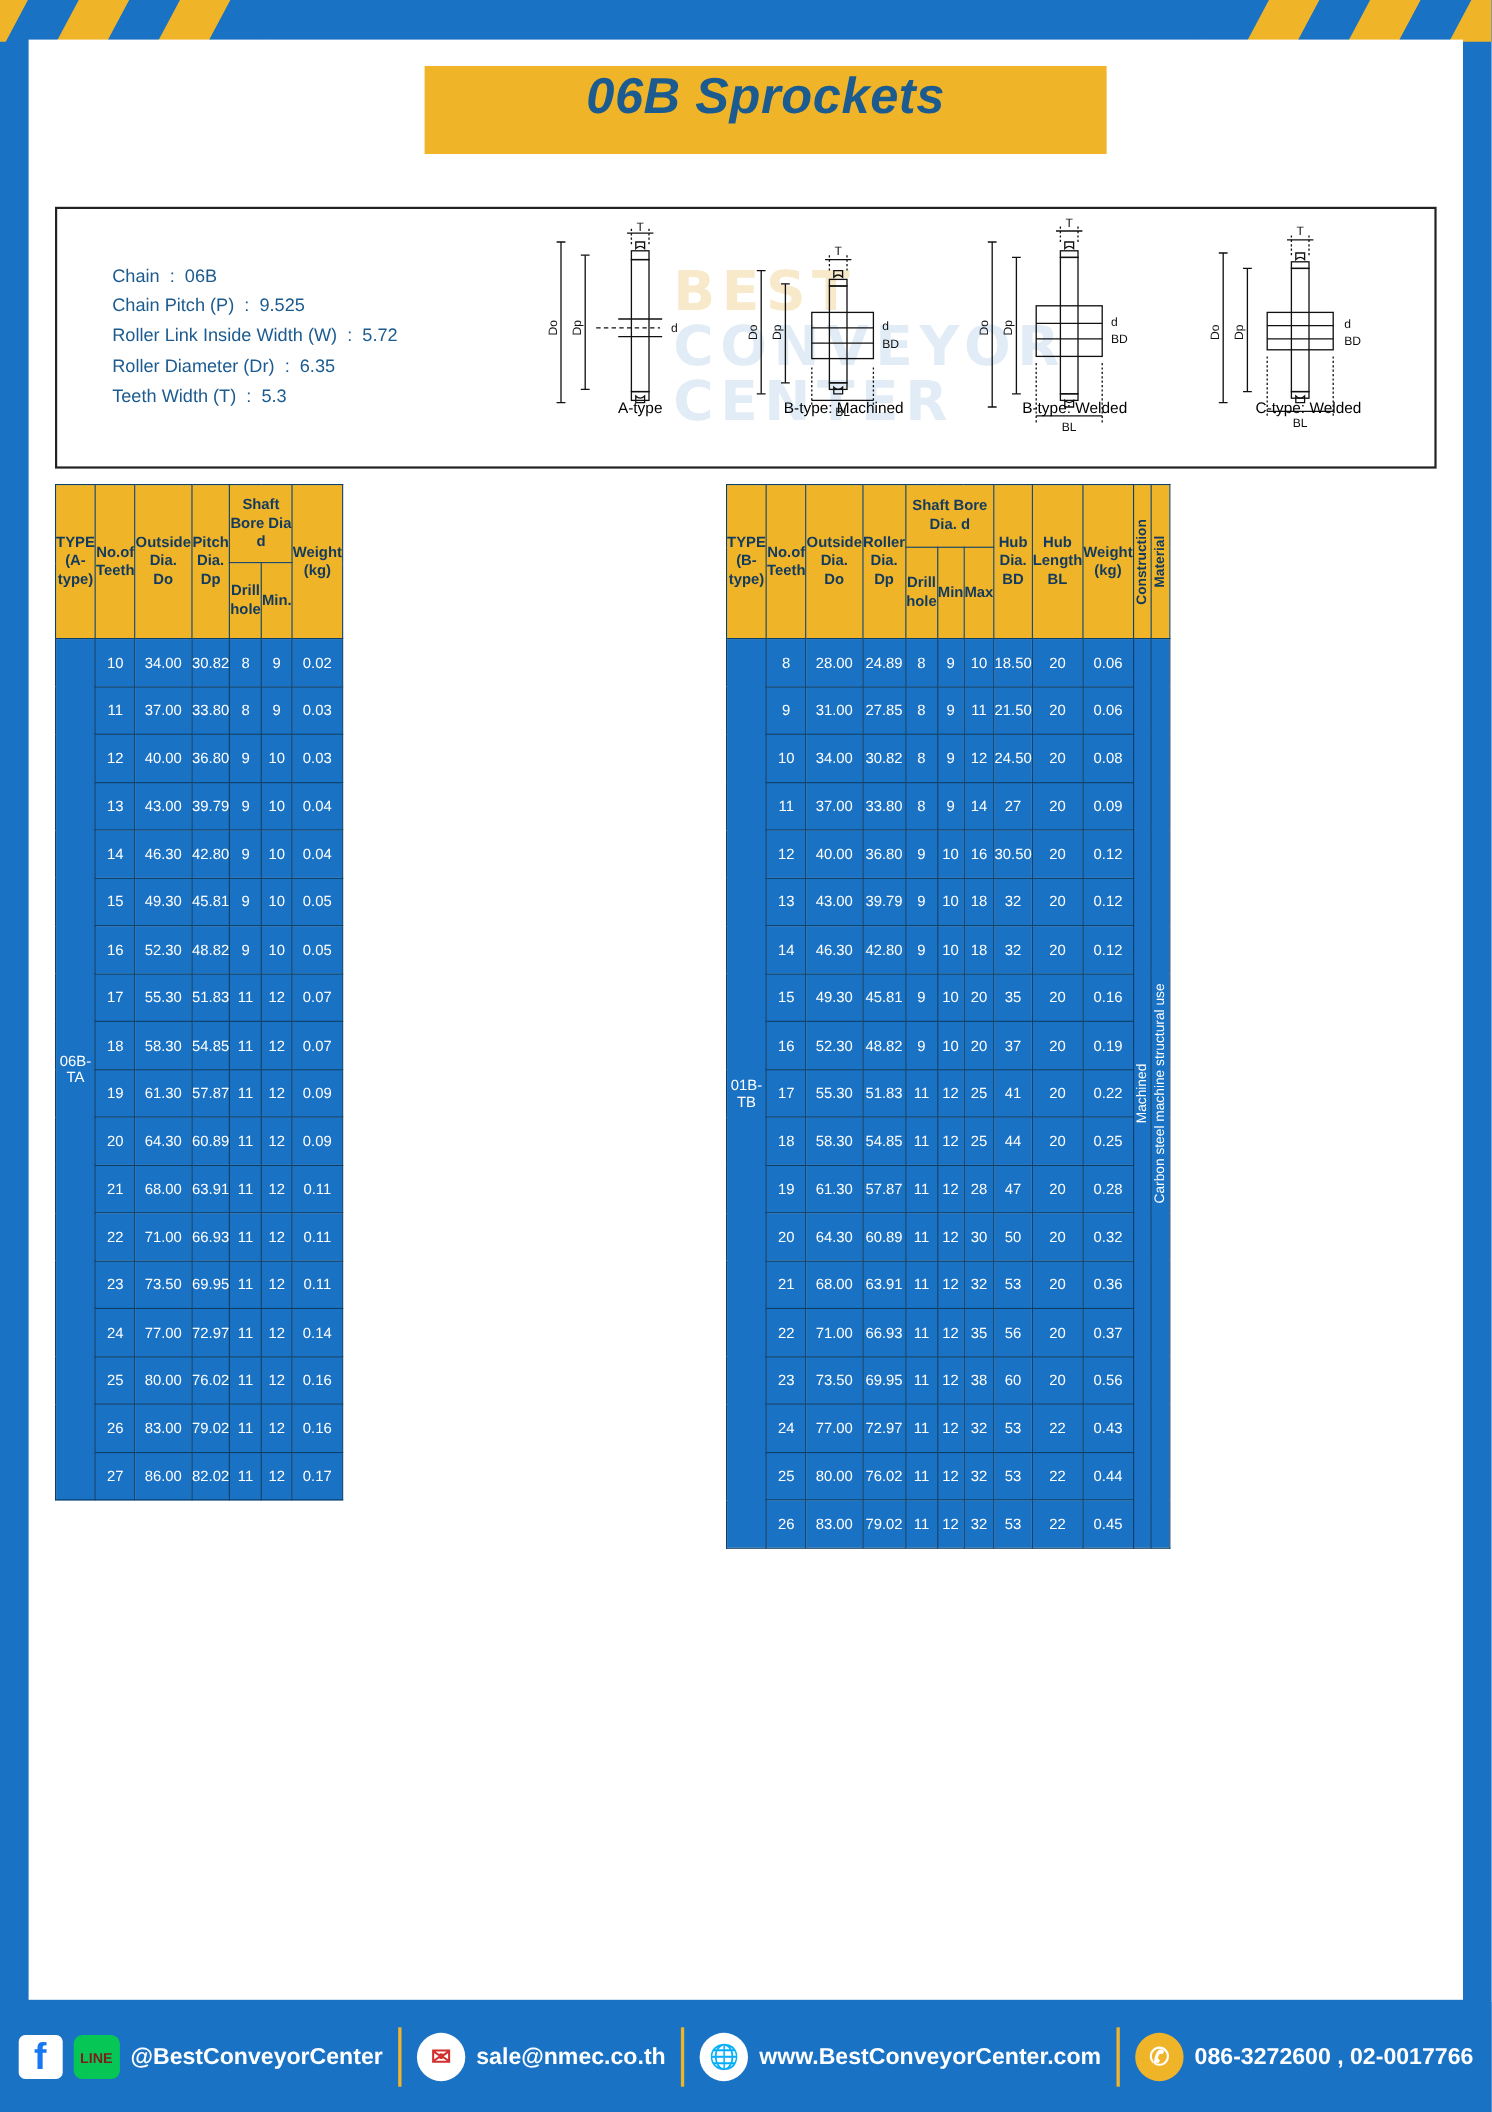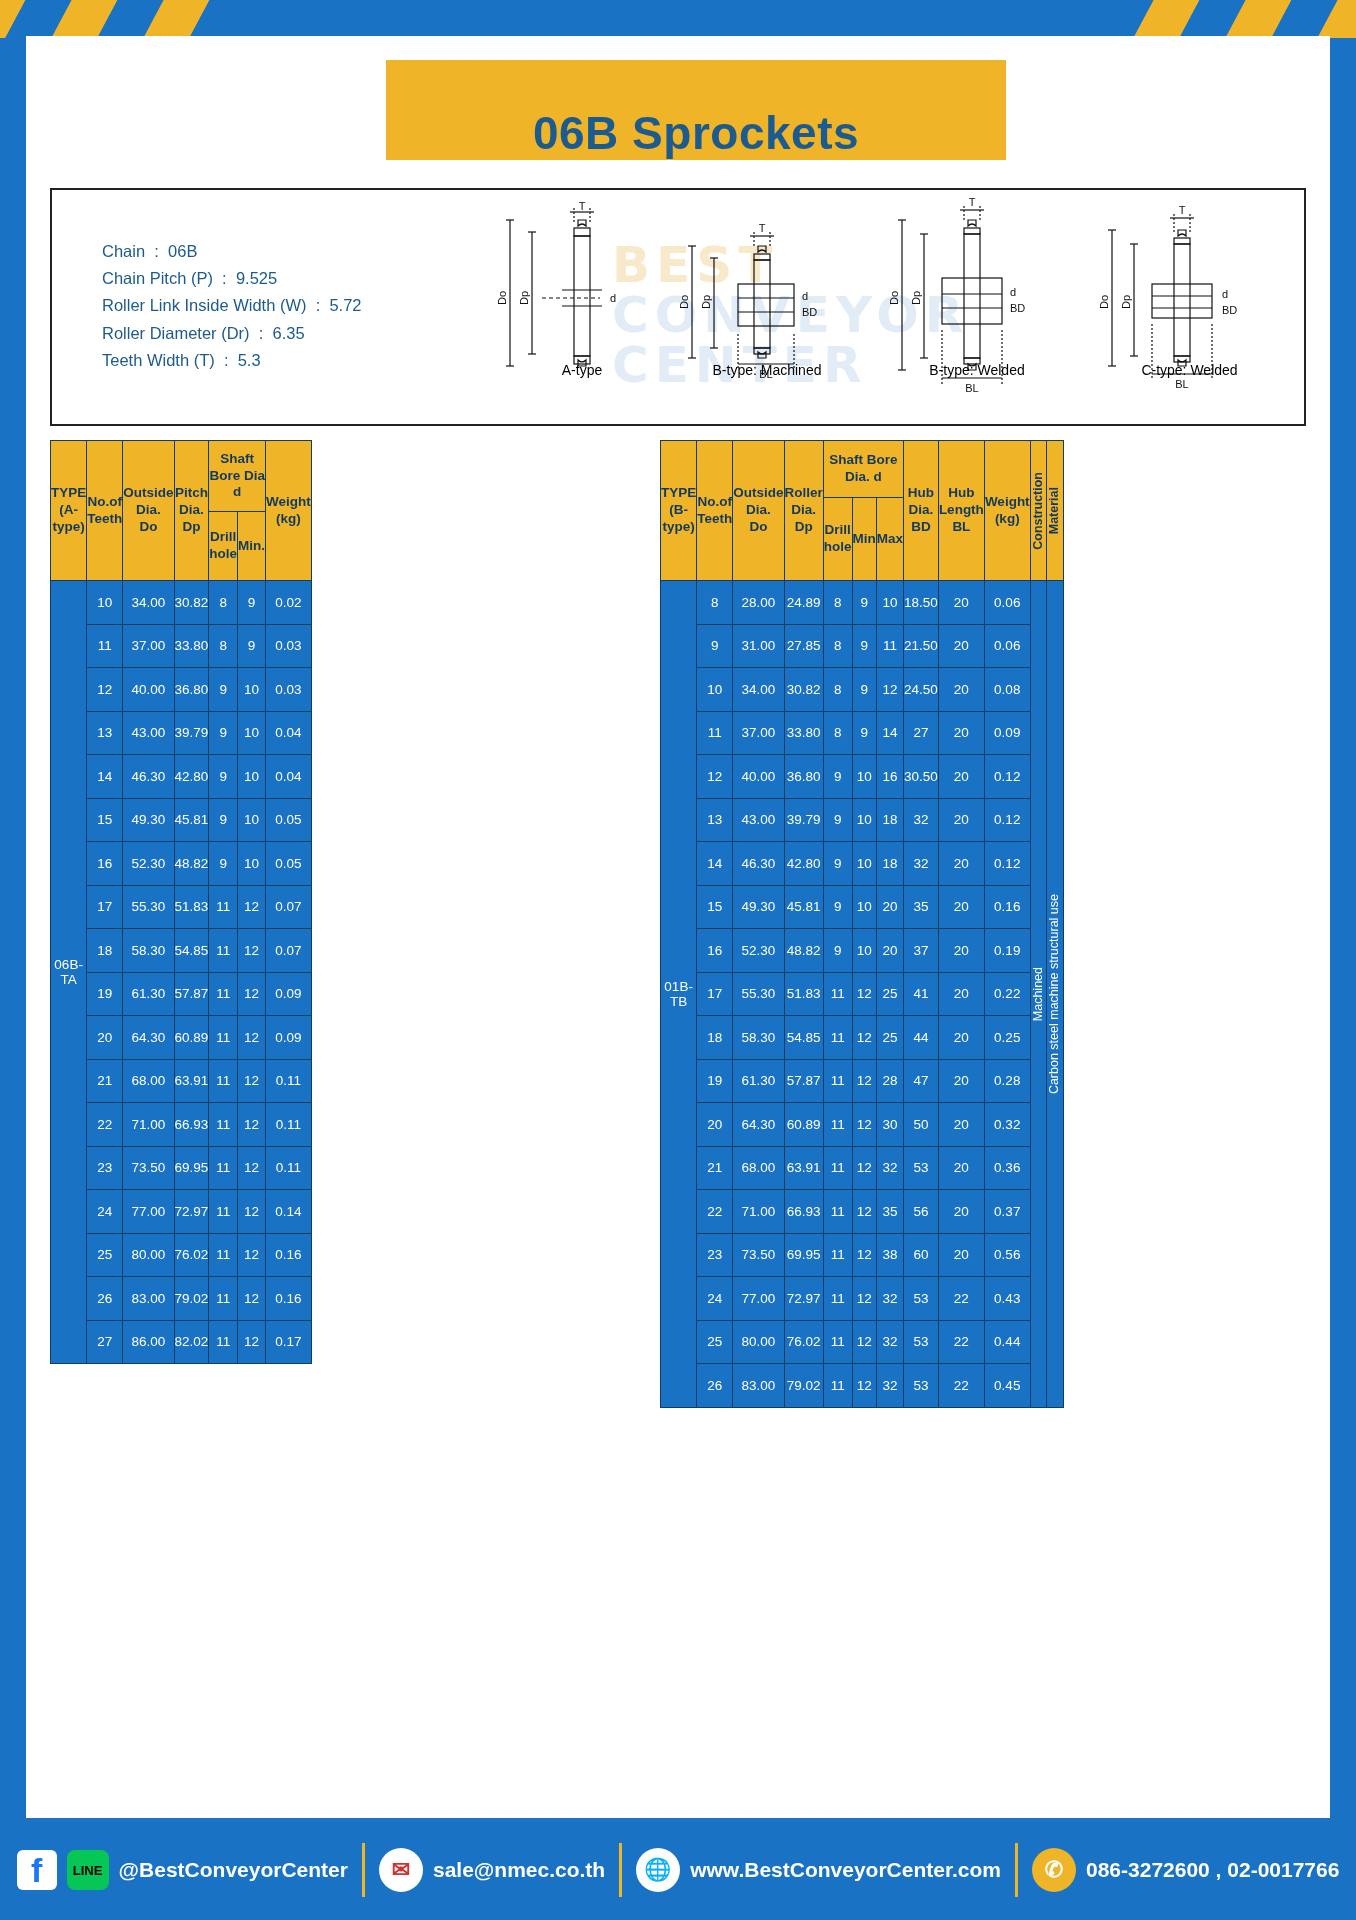--- a/index.html
+++ b/index.html
@@ -27,23 +27,23 @@
   .page {
     position:absolute;
     left:26px; top:36px;
     width:1304px; height:1782px;
     background:#ffffff;
   }
 
   
   .title-band {
     position:absolute; left:360px; top:24px;
-    width:620px; height:100px;
+    width:620px; height:80px;
     background:#f0b429;
-    display:flex; align-items:flex-end; justify-content:center;
+    display:flex; align-items:flex-start; justify-content:center;font-style:italic;
   }
   .title-band h1 {
     margin:0;
     font-size:46px;
     font-weight:bold;
     color:#1c5b8f;
     letter-spacing:0.5px;
   }
 
   
@@ -123,21 +123,21 @@
     display:flex; align-items:center;
   }
   .f-item { display:flex; align-items:center; gap:10px; color:#fff; font-size:21px; font-weight:bold; }
   .f-sep { width:3px; height:54px; background:#f0b429; margin:0 14px; }
   .icon-circle {
     width:44px; height:44px; border-radius:50%;
     display:flex; align-items:center; justify-content:center;
     font-size:22px;
   }
   .ic-fb { background:#ffffff; color:#1877f2; font-weight:bold; font-size:34px; border-radius:6px; width:40px;height:40px;}
-  .ic-line { background:#06c755; color:#000000; font-size:13px; border-radius:8px; width:42px; height:40px; }
+  .ic-line { background:#06c755; color:#7f1d1d; font-size:13px; border-radius:8px; width:42px; height:40px; }
   .ic-mail { background:#ffffff; color:#d32f2f; }
   .ic-web { background:#ffffff; color:#1a72c4; }
   .ic-phone { background:#f0b429; color:#fff; }
 </style>
 </head>
 <body>
 
 <div class="corner-strip">
     <div class="chev y" style="left: -30px;"></div>
     <div class="chev b" style="left: 16px;"></div>

